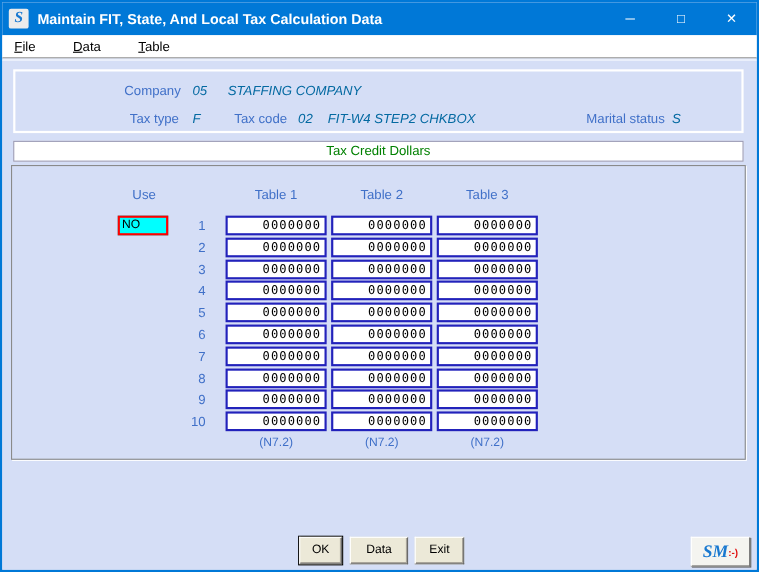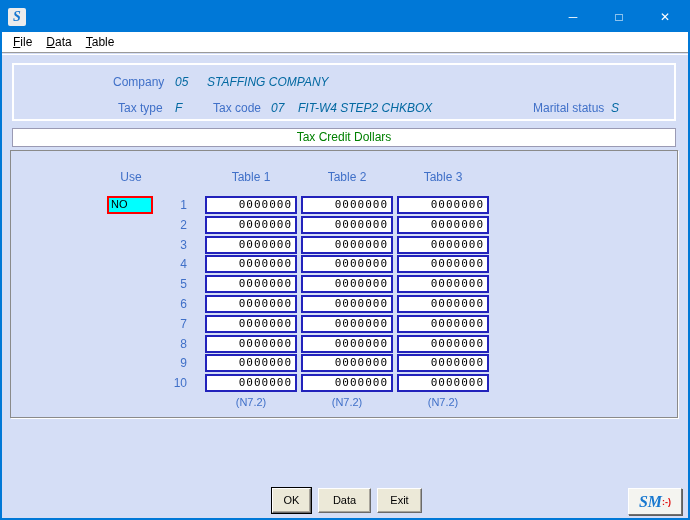--- a/index.html
+++ b/index.html
@@ -23,21 +23,21 @@
   }
   #title-text { color:#fff; font-size:13px; font-weight:600; margin-left:8px; white-space:nowrap; }
   #win-controls { margin-left:auto; display:flex; height:100%; }
   .win-btn {
     width:46px; height:100%; color:#fff; font-size:12px;
     display:flex; align-items:center; justify-content:center; cursor:default;
   }
   
   #menubar {
     position:absolute; left:0; top:30px; right:0; height:21px; background:#fff;
-    display:flex; align-items:center; gap:0; padding-left:4px;
+    display:flex; align-items:center; gap:20px; padding-left:4px;
     border-bottom:1px solid #9a9a9a; font-size:12px; color:#000;
   }
   .menu-item { display:inline-block; padding:2px 7px; }
   .menu-item::first-letter { text-decoration:underline; }
   
   #client { position:absolute; left:0; top:52px; right:0; bottom:0; background:var(--client_bg);
             box-shadow: inset 0 1px 0 #ffffff; }
   
   #header-panel {
     position:absolute; left:10px; top:9px; width:664px; height:58px;
@@ -104,20 +104,21 @@
   .logo-m { letter-spacing:-1px; }
   .logo-smiley { font-size:9px; font-weight:bold; color:var(--logo_red); margin-left:1px; }
 </style>
 </head>
 <body>
 
 <div id="app-window">
 
   <div id="titlebar">
     <div id="app-icon">S</div>
+    <div id="title-text">Maintain FIT, State, And Local Tax Calculation Data</div>
     <div id="win-controls">
       <div class="win-btn">─</div>
       <div class="win-btn">□</div>
       <div class="win-btn">✕</div>
     </div>
   </div>
 
   <div id="menubar">
     <span class="menu-item">File</span>
     <span class="menu-item">Data</span>
@@ -126,21 +127,21 @@
 
   <div id="client">
 
     <div id="header-panel">
       <span class="hlabel" style="left:99px;  top:10px;">Company</span>
       <span class="hvalue" style="left:161px; top:10px;">05</span>
       <span class="hvalue" style="left:193px; top:10px;">STAFFING COMPANY</span>
       <span class="hlabel" style="left:104px; top:36px;">Tax type</span>
       <span class="hvalue" style="left:161px; top:36px;">F</span>
       <span class="hlabel" style="left:199px; top:36px;">Tax code</span>
-      <span class="hvalue" style="left:257px; top:36px;">07</span>
+      <span class="hvalue" style="left:257px; top:36px;">02</span>
       <span class="hvalue" style="left:284px; top:36px;">FIT-W4 STEP2 CHKBOX</span>
       <span class="hlabel" style="left:519px; top:36px;">Marital status</span>
       <span class="hvalue" style="left:597px; top:36px;">S</span>
     </div>
 
     <div id="section-band">Tax Credit Dollars</div>
 
     <div id="main-panel">
       <span id="use-header">Use</span>
       <span class="colhead col1">Table 1</span>

